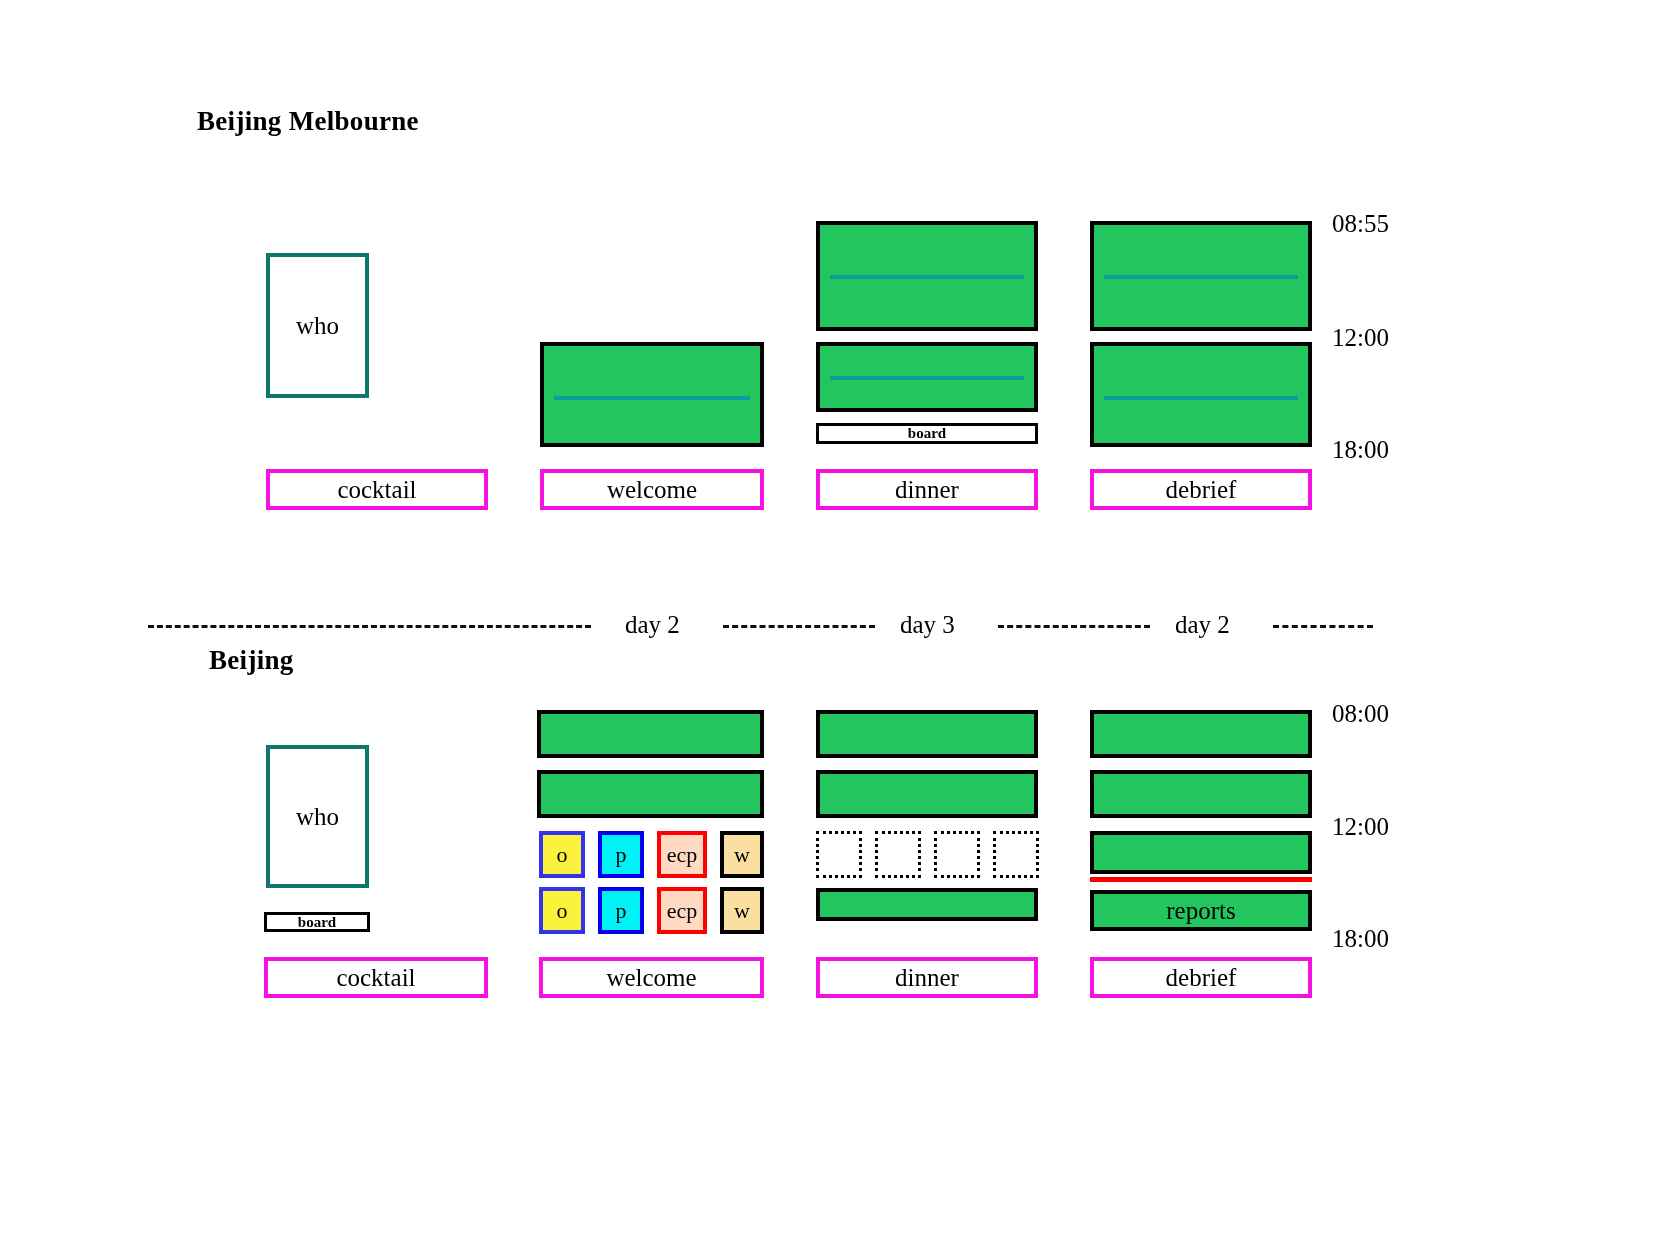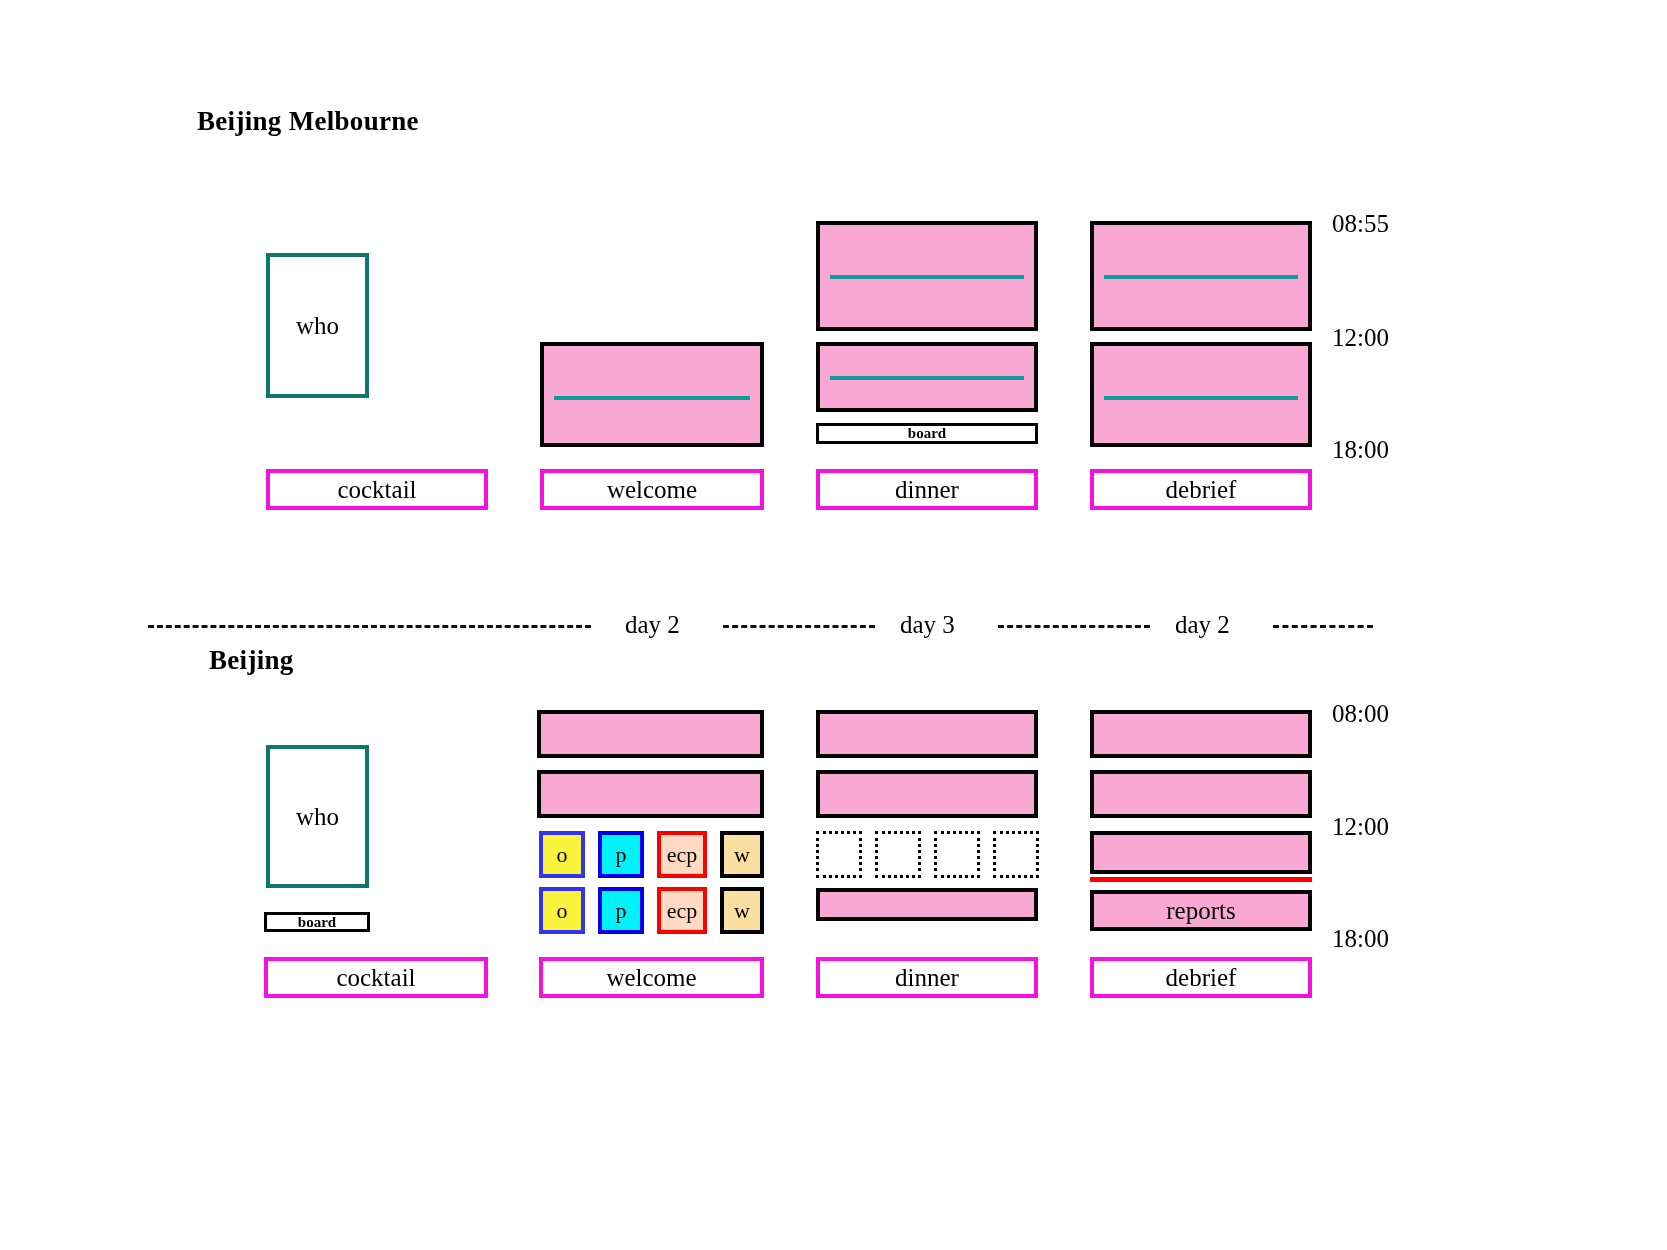--- a/index.html
+++ b/index.html
@@ -36,21 +36,21 @@
     position: absolute;
     box-sizing: border-box;
     display: flex;
     align-items: center;
     justify-content: center;
     font-size: 25px;
     line-height: 1;
     background: #ffffff;
   }
   .box.green {
-    background: #f9a8d4;
+    background: #22c55e;
     border: 4px solid #000000;
   }
   .box.blue-outline {
     background: #ffffff;
     border: 4px solid #0f766e;
   }
   .box.cyan {
     background: #00f2f7;
     border: 4px solid #3333ee;
   }

